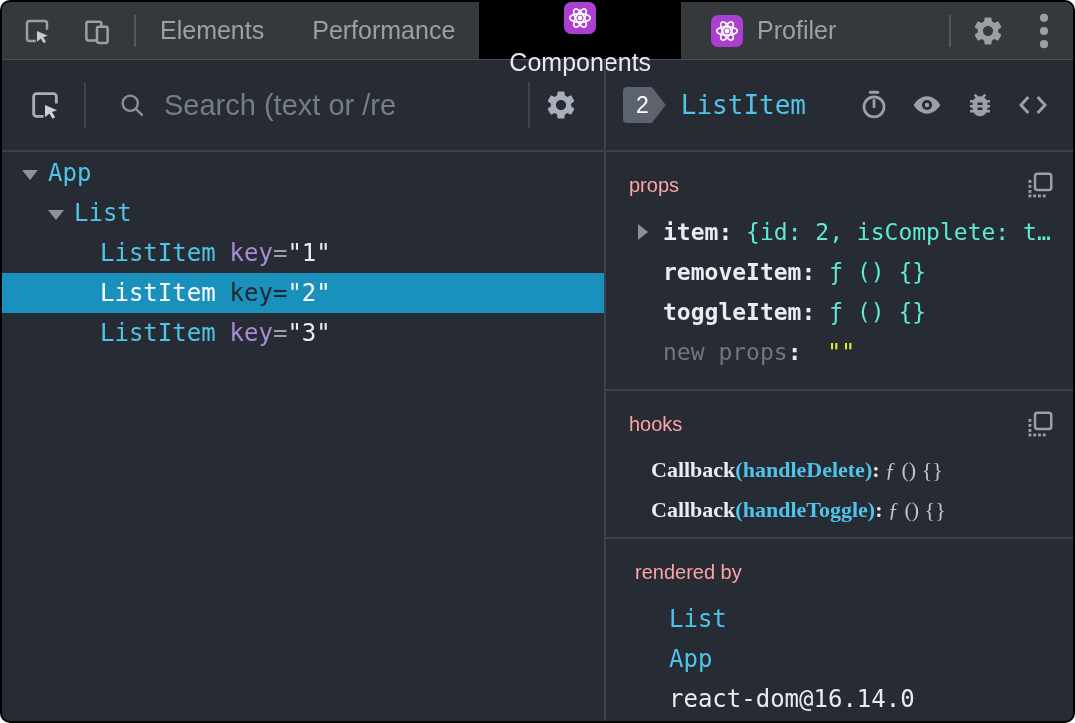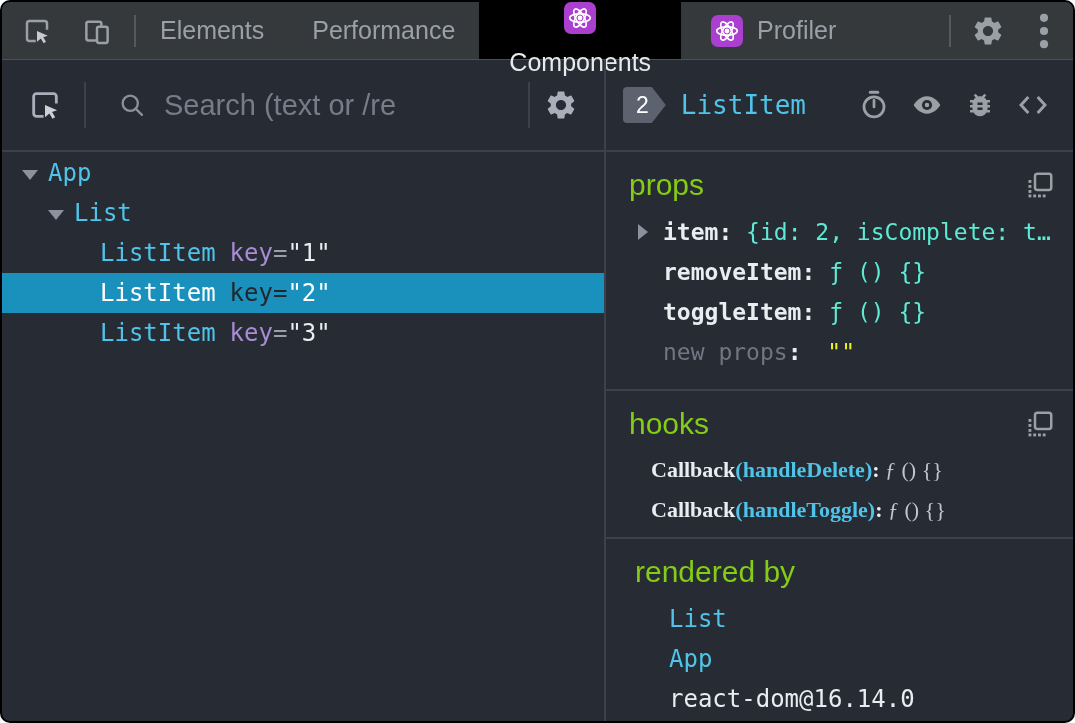--- a/index.html
+++ b/index.html
@@ -72,21 +72,21 @@
     border-radius:4px; flex-shrink:0; }
   .rcomp { color:#4fc4e8; font-size:26px; margin-left:15px; flex:1;
     overflow:hidden; white-space:nowrap; }
   .ricons { display:flex; align-items:center; gap:22px; margin-right:24px; }
 
   .section { border-bottom:2px solid #3c424d; padding:14px 0 0 23px; box-sizing:border-box; }
   .section.props-sec { height:239px; }
   .section.hooks-sec { height:148px; }
   .section.rendered-sec { border-bottom:none; flex:1;margin-left:6px; }
   .sec-head { display:flex; align-items:center; height:38px; }
-  .sec-title { flex:1; font-family:"Liberation Sans",sans-serif; font-size:30px; color:#84cc16; }
+  .sec-title { flex:1; font-family:"Liberation Sans",sans-serif; font-size:20px; color:#fca5a5; }
   .copy-btn { margin-right:18px; cursor:pointer; }
   .rows { margin-top:8px; }
   .prow { height:40px; display:flex; align-items:center; font-size:23px;
     white-space:pre; padding-left:34px; position:relative; }
   .exp-arrow { position:absolute; left:9px; top:12px; width:0; height:0;
     border-top:8px solid transparent; border-bottom:8px solid transparent;
     border-left:10px solid #8b929d; }
   .pname { color:#e9ecf0; font-weight:bold;text-align:center; }
   .pname.dim { color:#6f7783; font-weight:normal; }
   .pcolon { color:#e9ecf0; font-weight:bold; }

